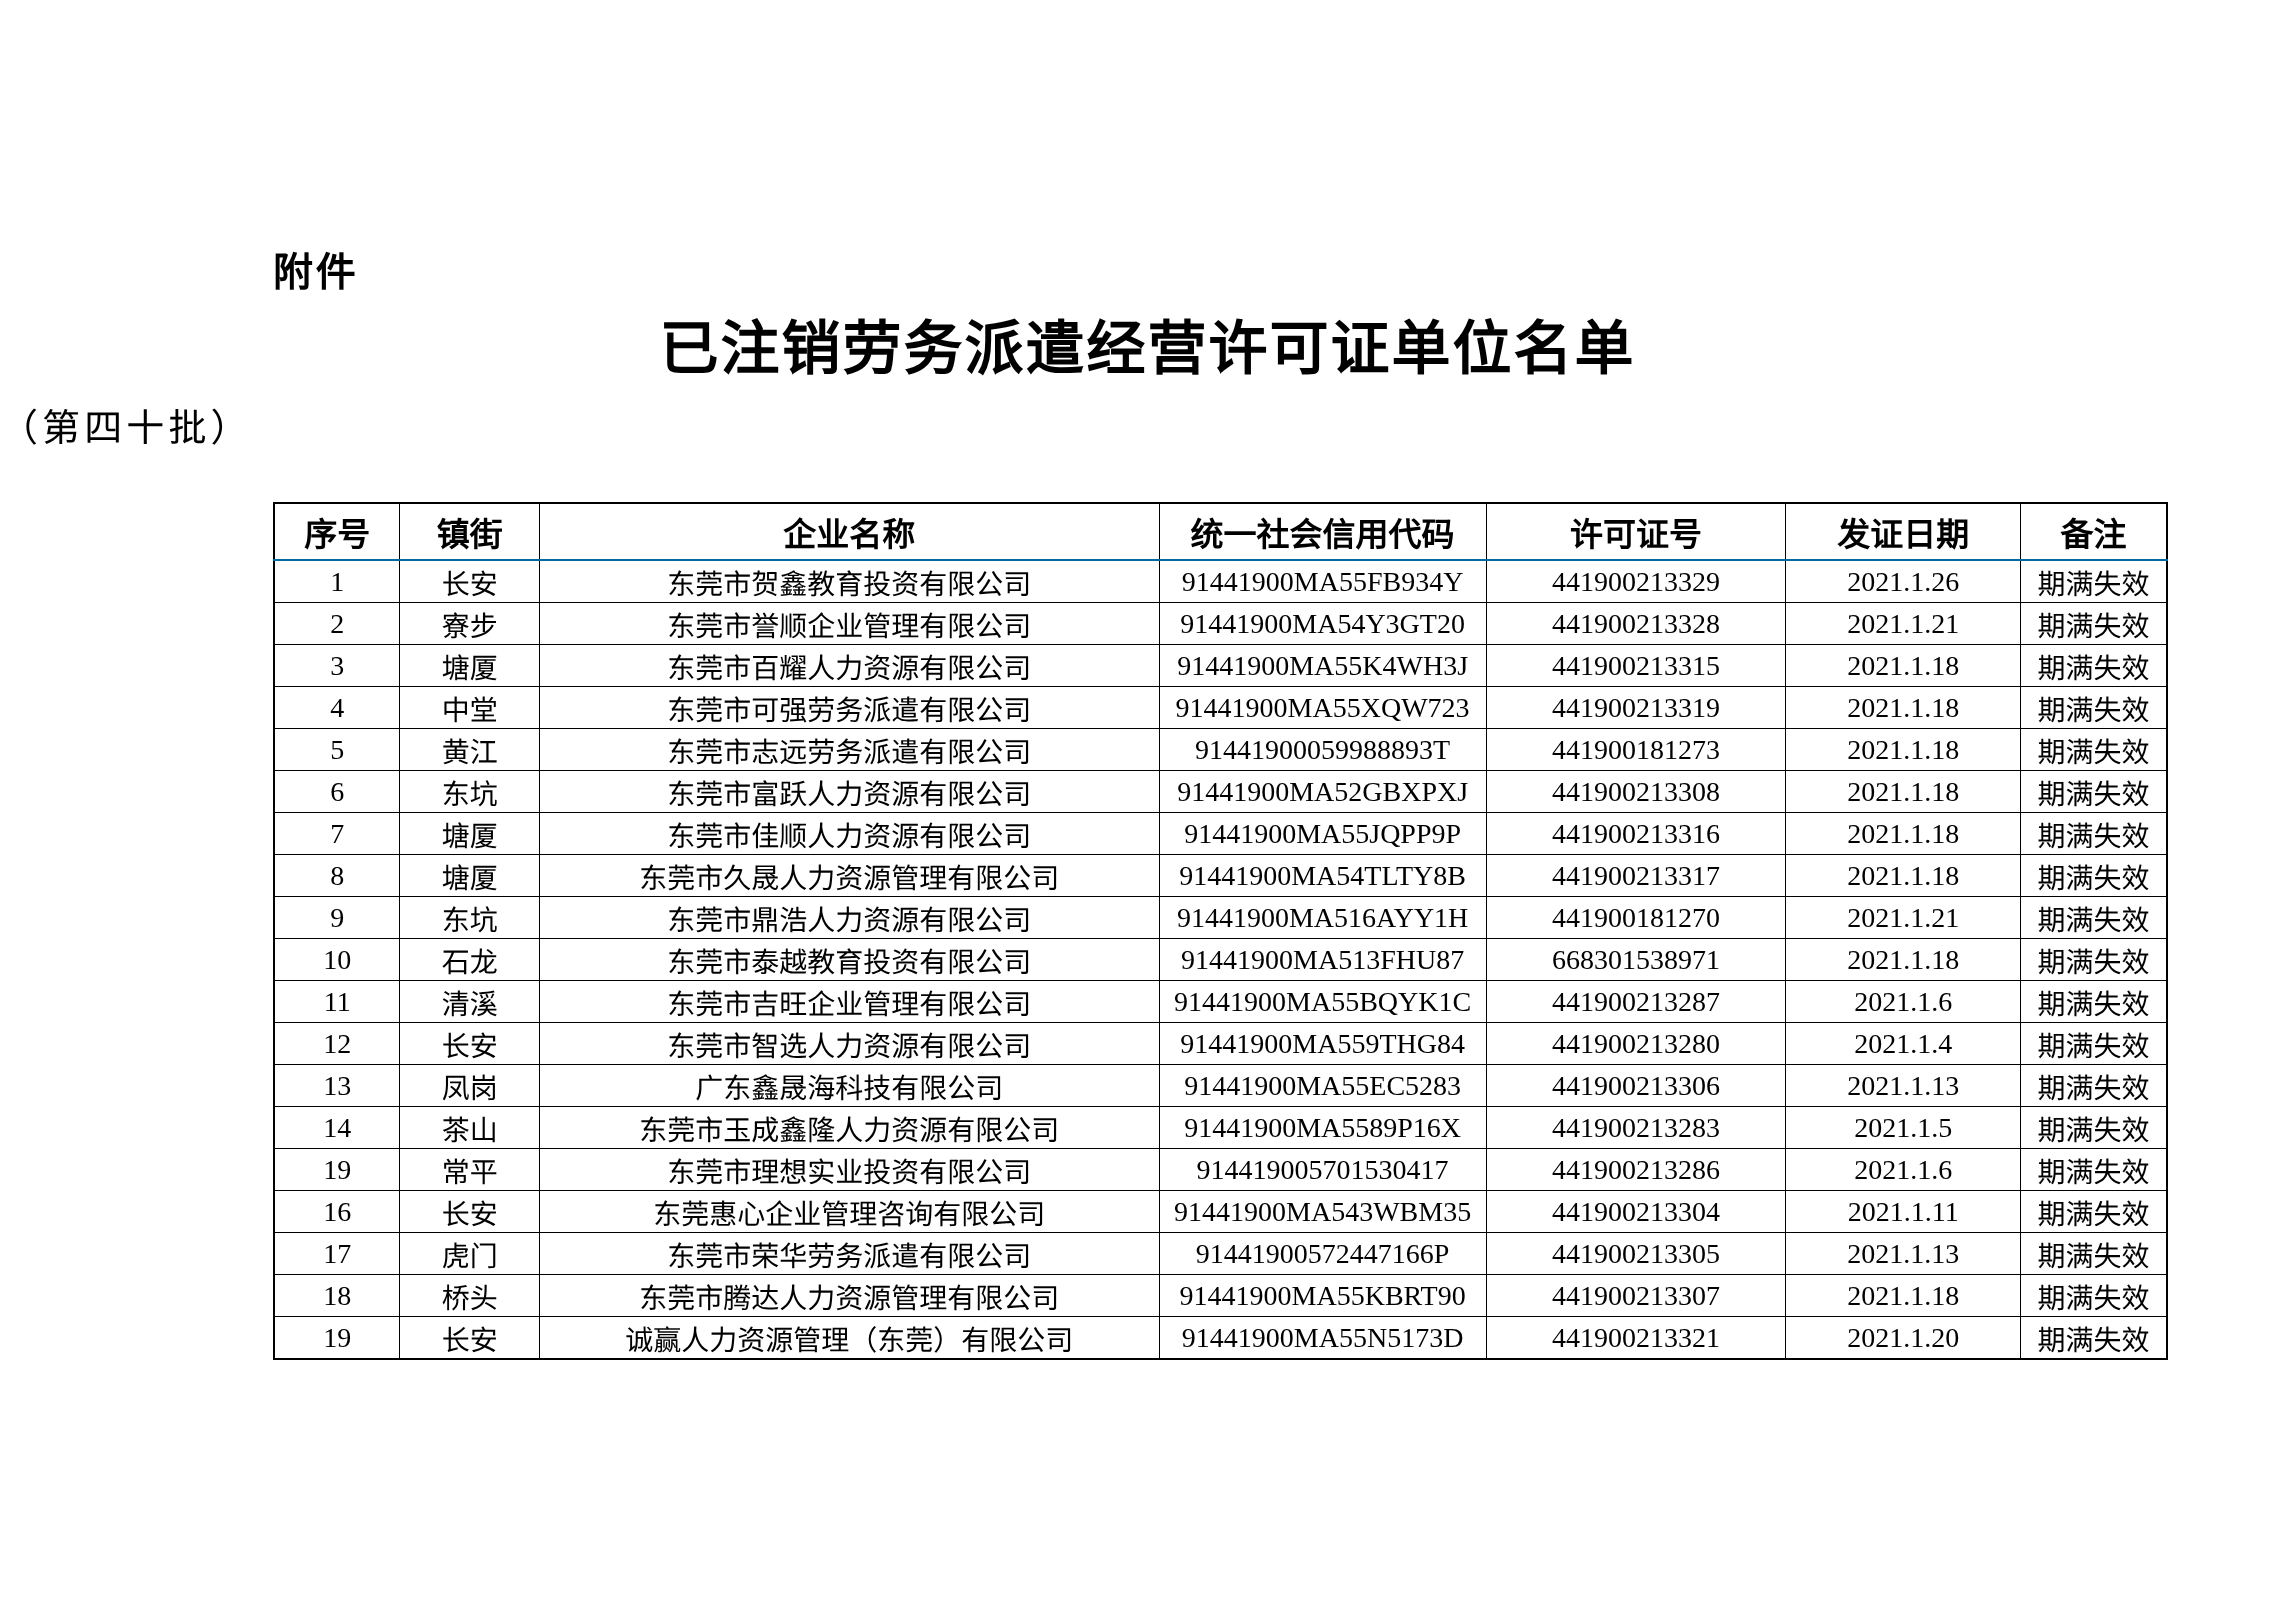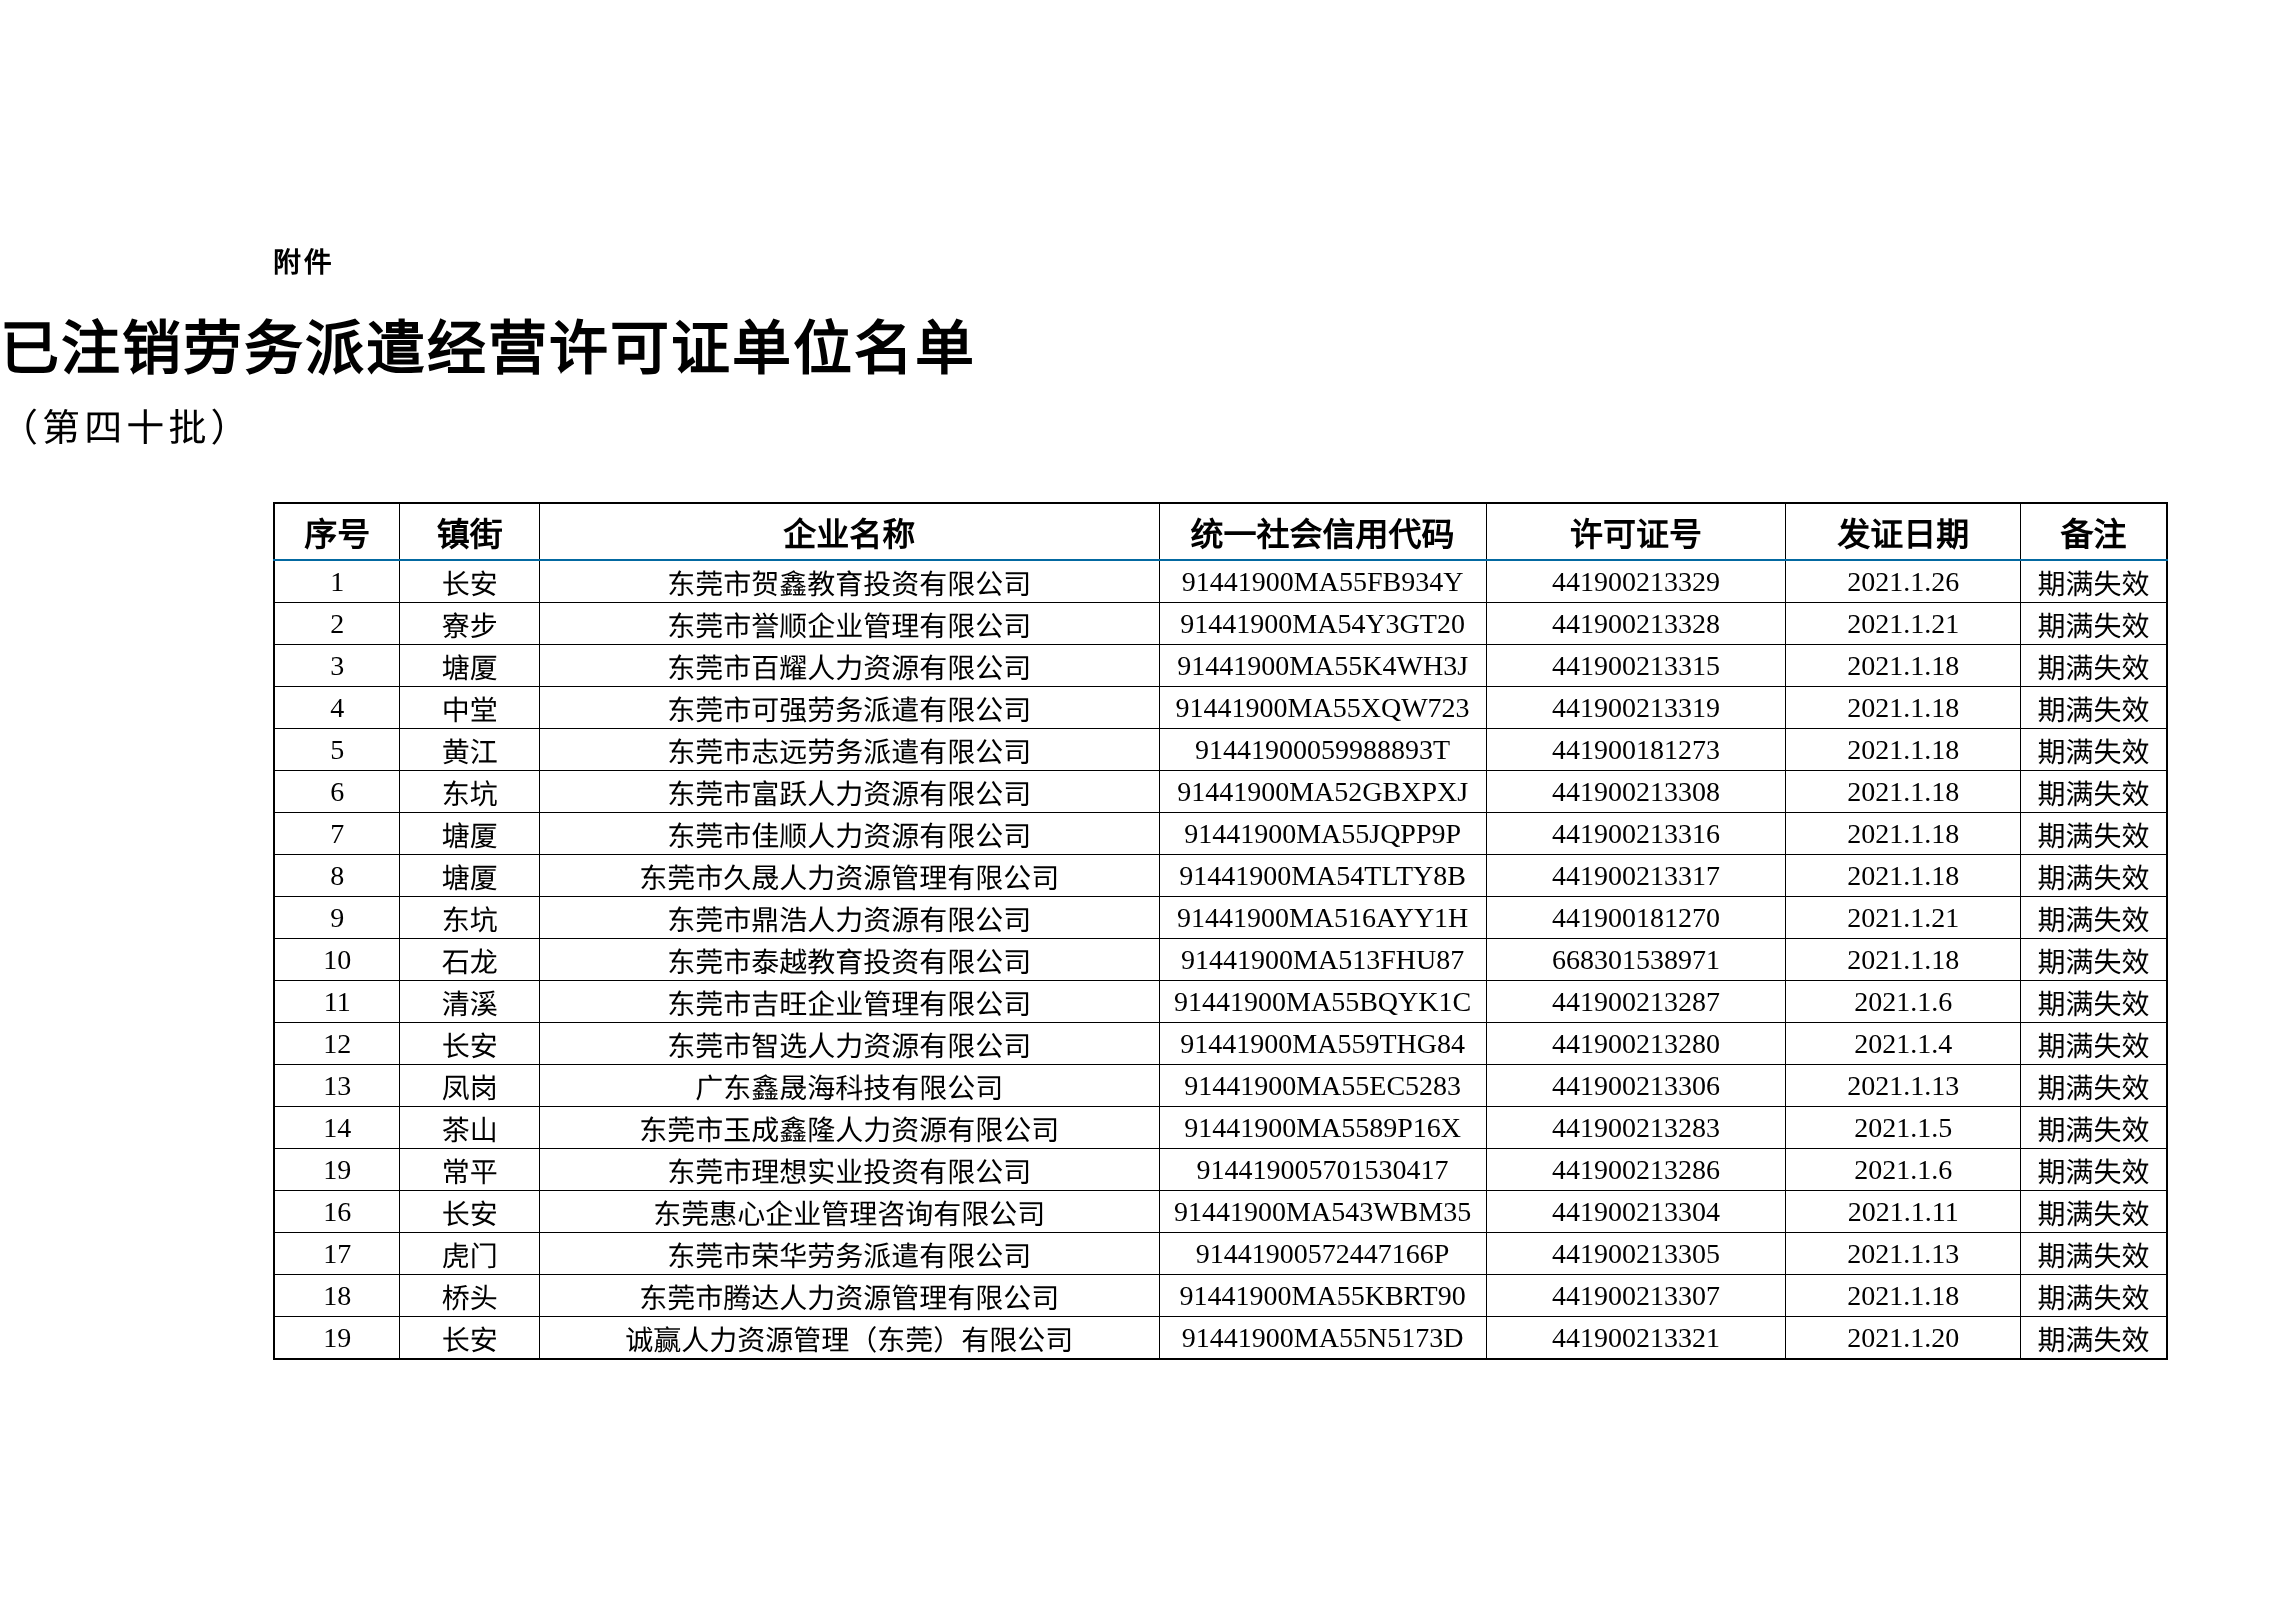--- a/index.html
+++ b/index.html
@@ -11,30 +11,31 @@
     position: relative;
     width: 2295px;
     height: 1623px;
     font-family: "Liberation Serif", "DejaVu Serif", serif;
     color: #000;
   }
   .attachment-label {
     position: absolute;
     left: 273px;
     top: 240px;
-    font-size: 28px;
+    font-size: 40px;
     font-weight: 600;
     font-family: "Liberation Sans", "DejaVu Sans", sans-serif;
     letter-spacing: 2.7px;
   }
   .doc-title {
     position: absolute;
     left: 0;
     top: 301px;
     width: 100%;
+    text-align: center;
     font-size: 59px;
     font-weight: bold;
     letter-spacing: 2px;
     font-family: "Liberation Serif", "DejaVu Serif", serif;
   }
   .doc-subtitle {
     position: absolute;
     left: 0;
     top: 397px;
     width: 100%;

